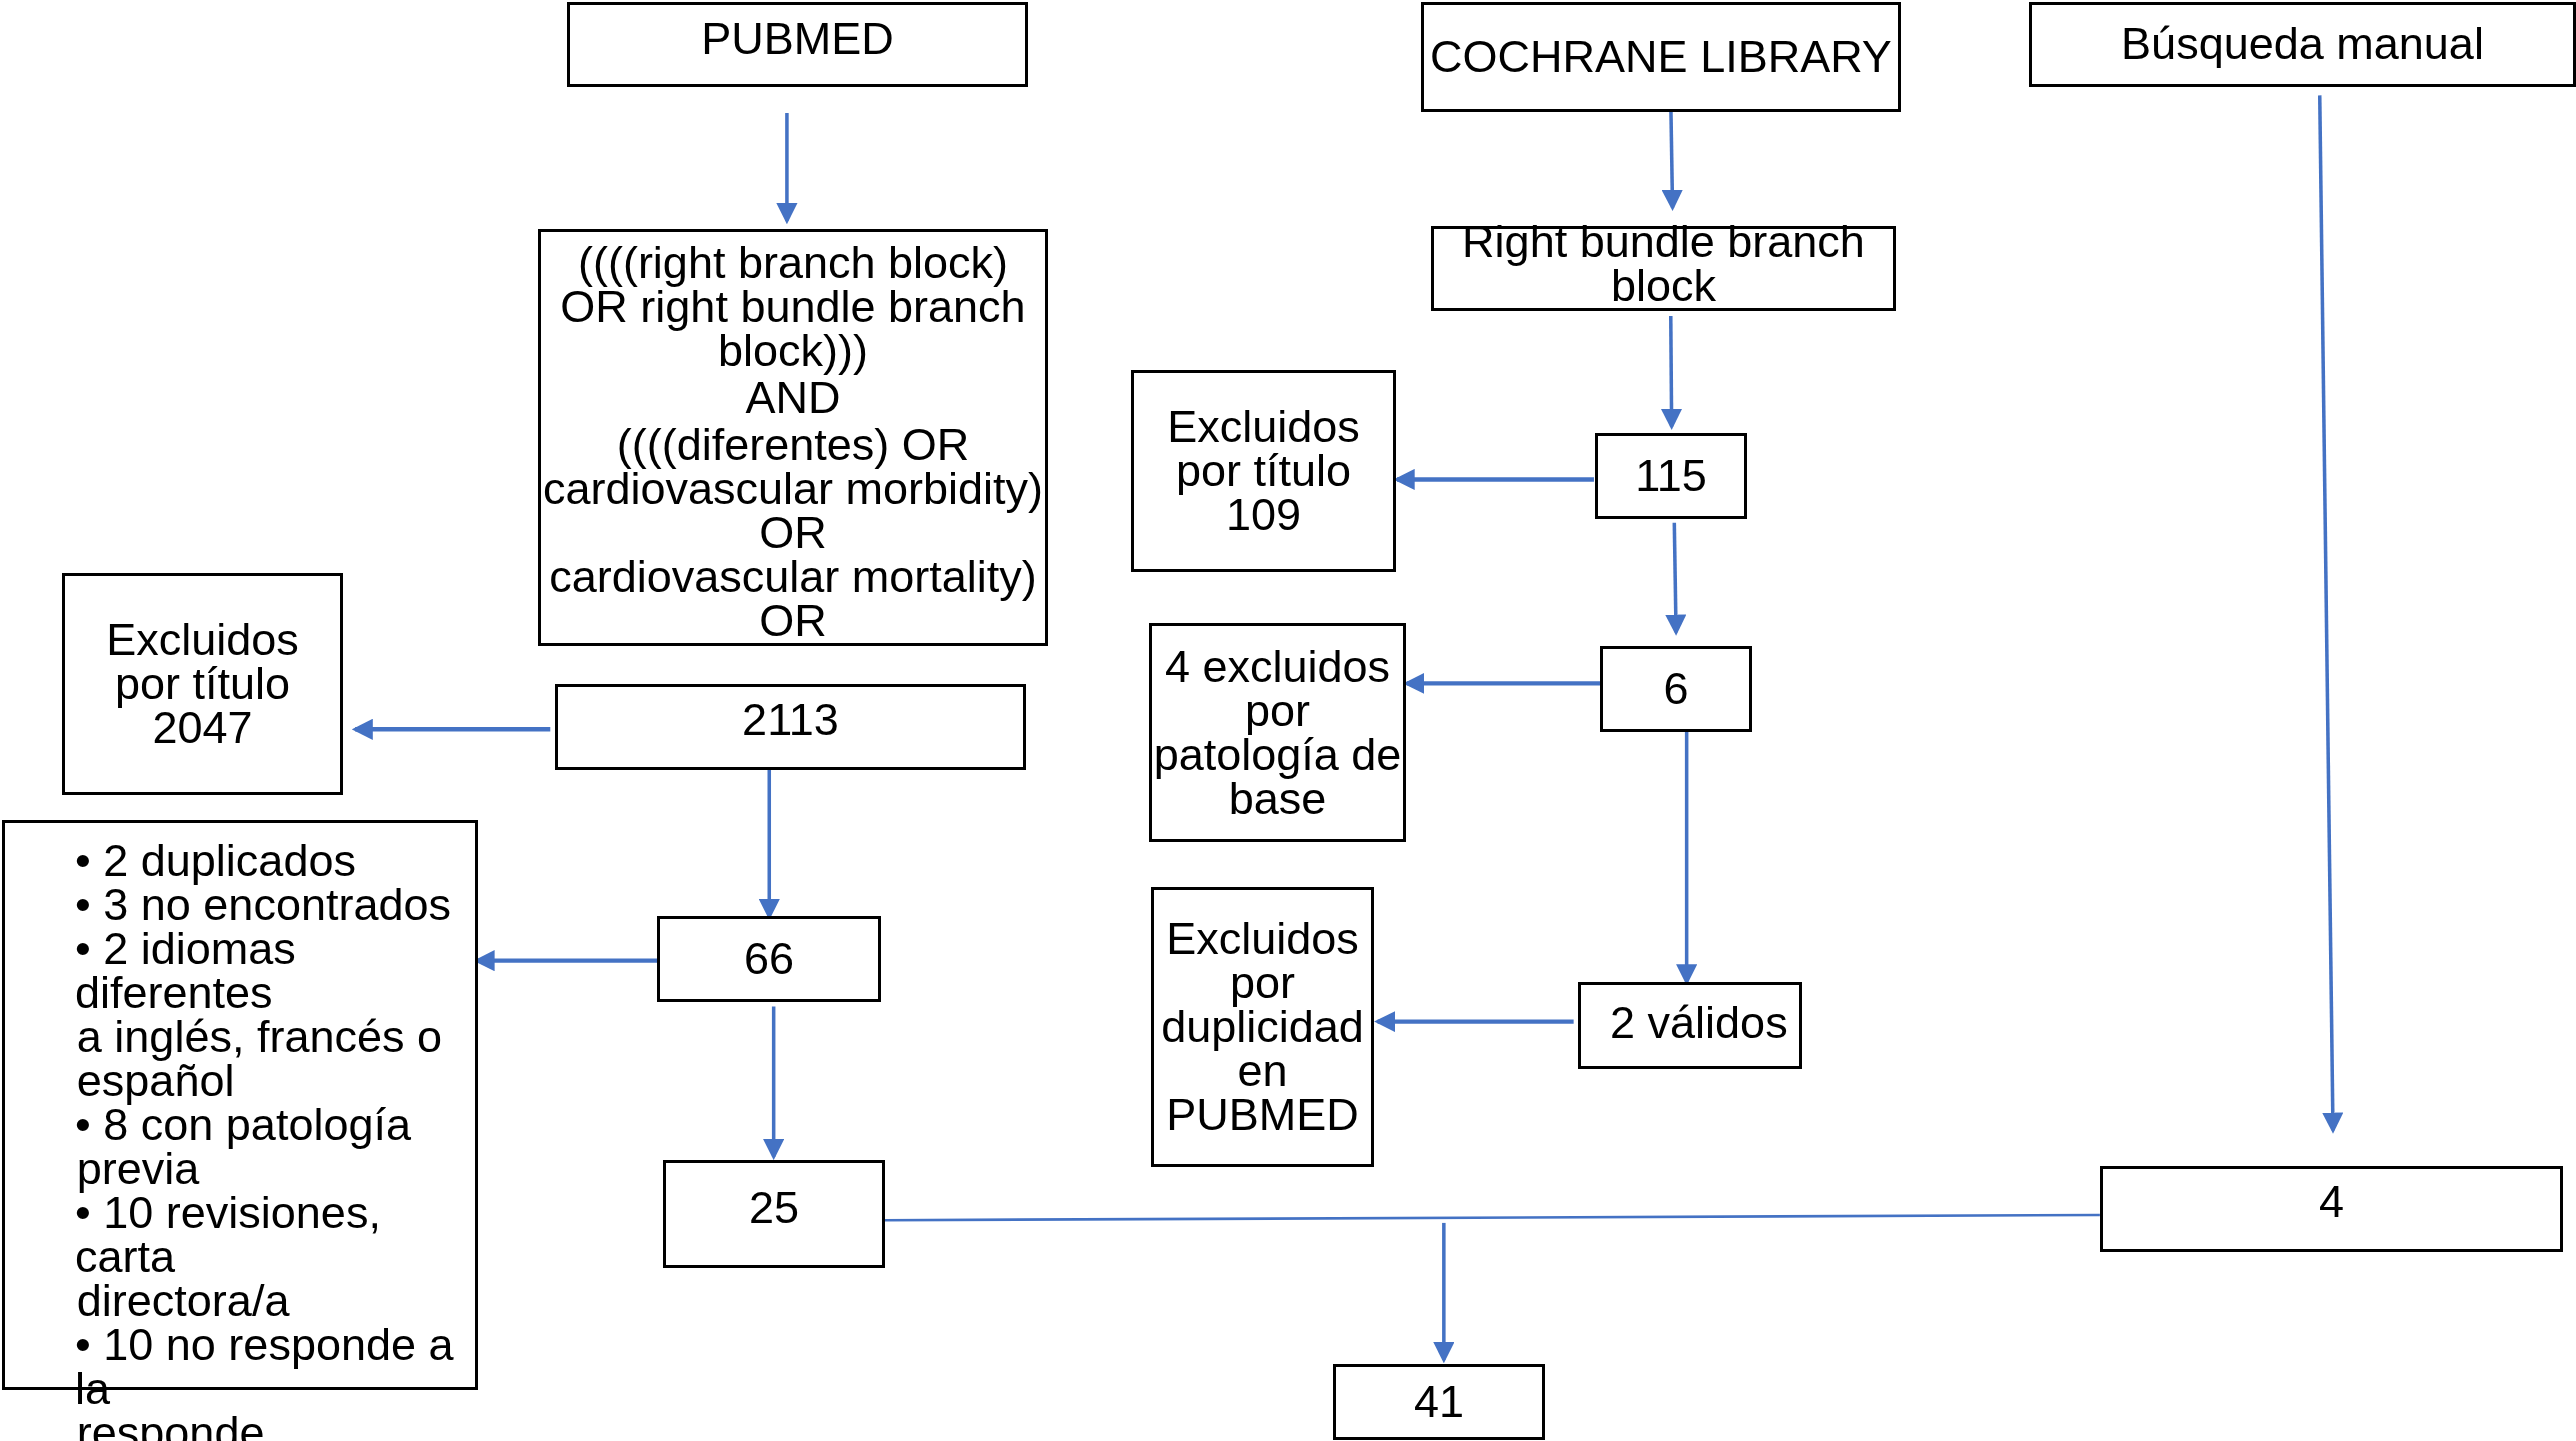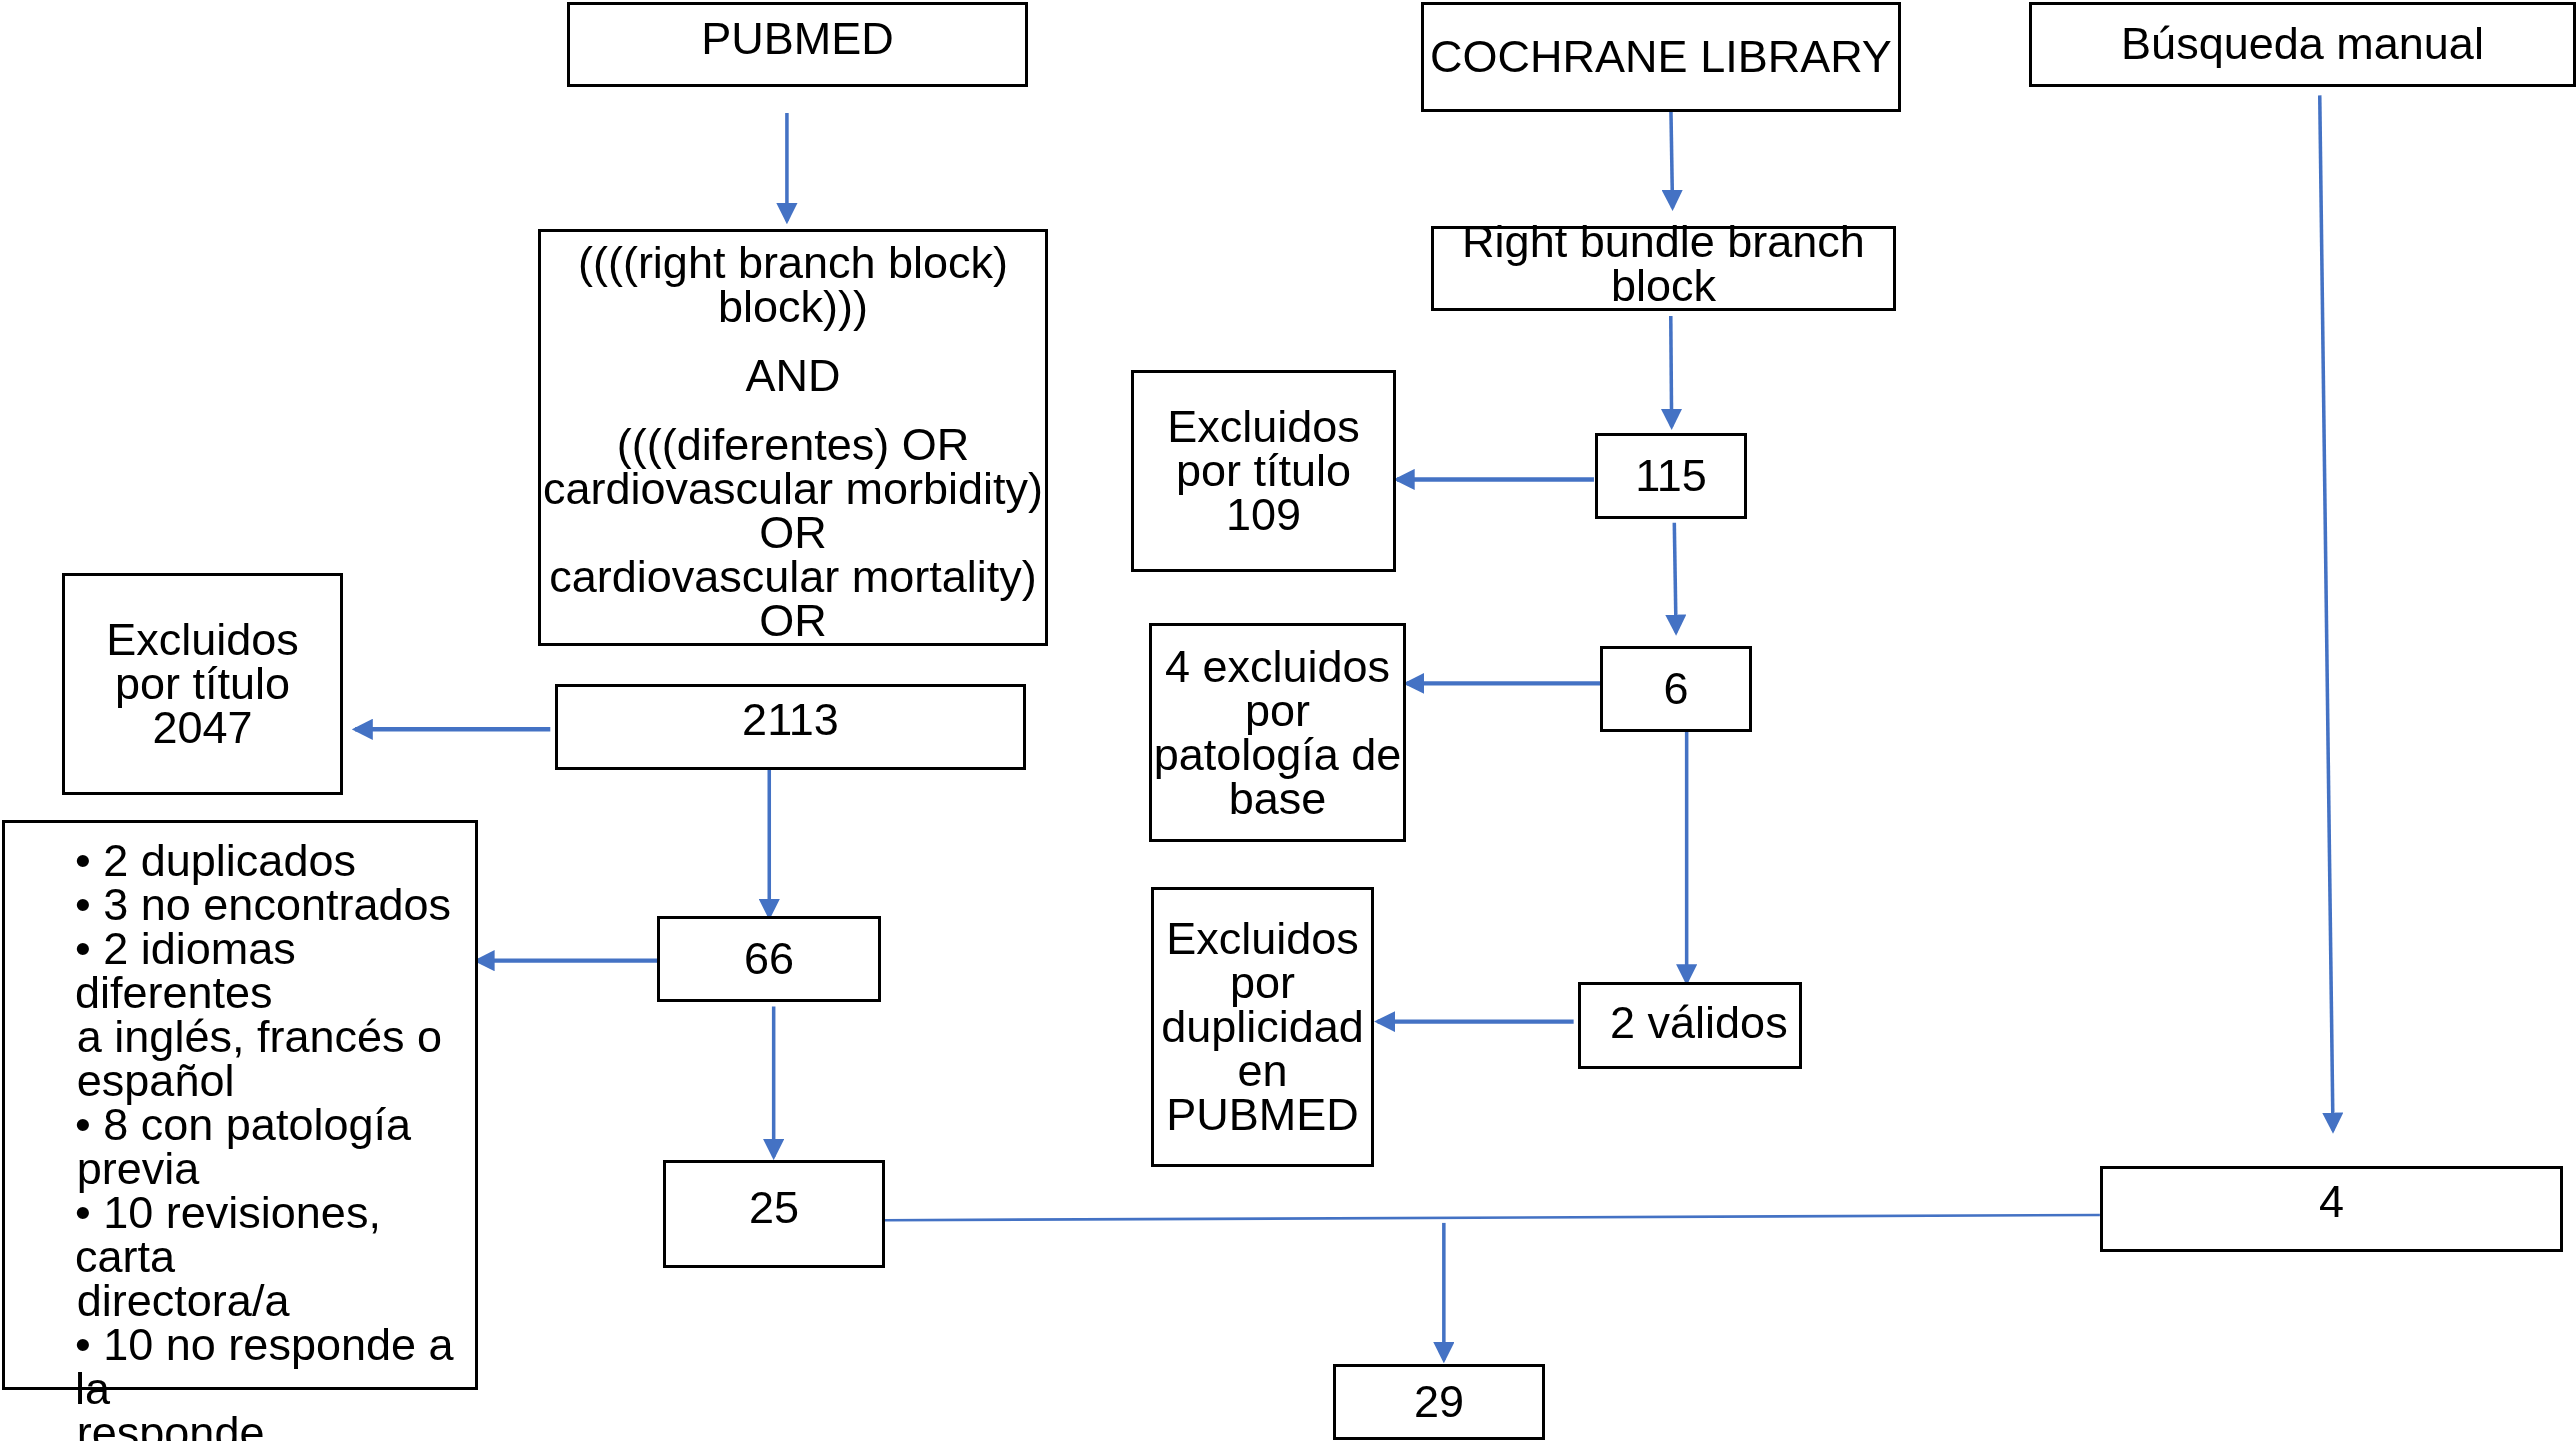--- a/index.html
+++ b/index.html
@@ -64,20 +64,21 @@
 </div>
 <div class="box" style="left:1421px; top:1.8px; width:480px; height:110px;">
   <span>COCHRANE LIBRARY</span>
 </div>
 <div class="box" style="left:2029px; top:1.8px; width:547px; height:85px;">
   <span>Búsqueda manual</span>
 </div>
 
 <div class="box top" style="left:538px; top:229px; width:510px; height:417px; padding-top:8.8px;">
   <span class="line">((((right branch block)</span>
+  <span class="line">OR right bundle branch</span>
   <span class="line">block)))</span>
   <span class="line" style="height:44px;"></span>
   <span class="line">AND</span>
   <span class="line" style="height:44px;"></span>
   <span class="line">((((diferentes) OR</span>
   <span class="line">cardiovascular morbidity) OR</span>
   <span class="line">cardiovascular mortality) OR</span>
 </div>
 
 <div class="box" style="left:62px; top:573px; width:281px; height:222px;">
@@ -148,15 +149,15 @@
 
 <div class="box" style="left:1578px; top:982px; width:224px; height:87px;">
   <span style="margin-top:-5.3px; margin-left:17.7px;">2 válidos</span>
 </div>
 
 <div class="box" style="left:2100px; top:1166px; width:463px; height:86px;">
   <span style="margin-top:-14px;">4</span>
 </div>
 
 <div class="box" style="left:1333px; top:1364px; width:212px; height:76px;">
-  <span>29</span>
+  <span>41</span>
 </div>
 
 
 </body></html>

